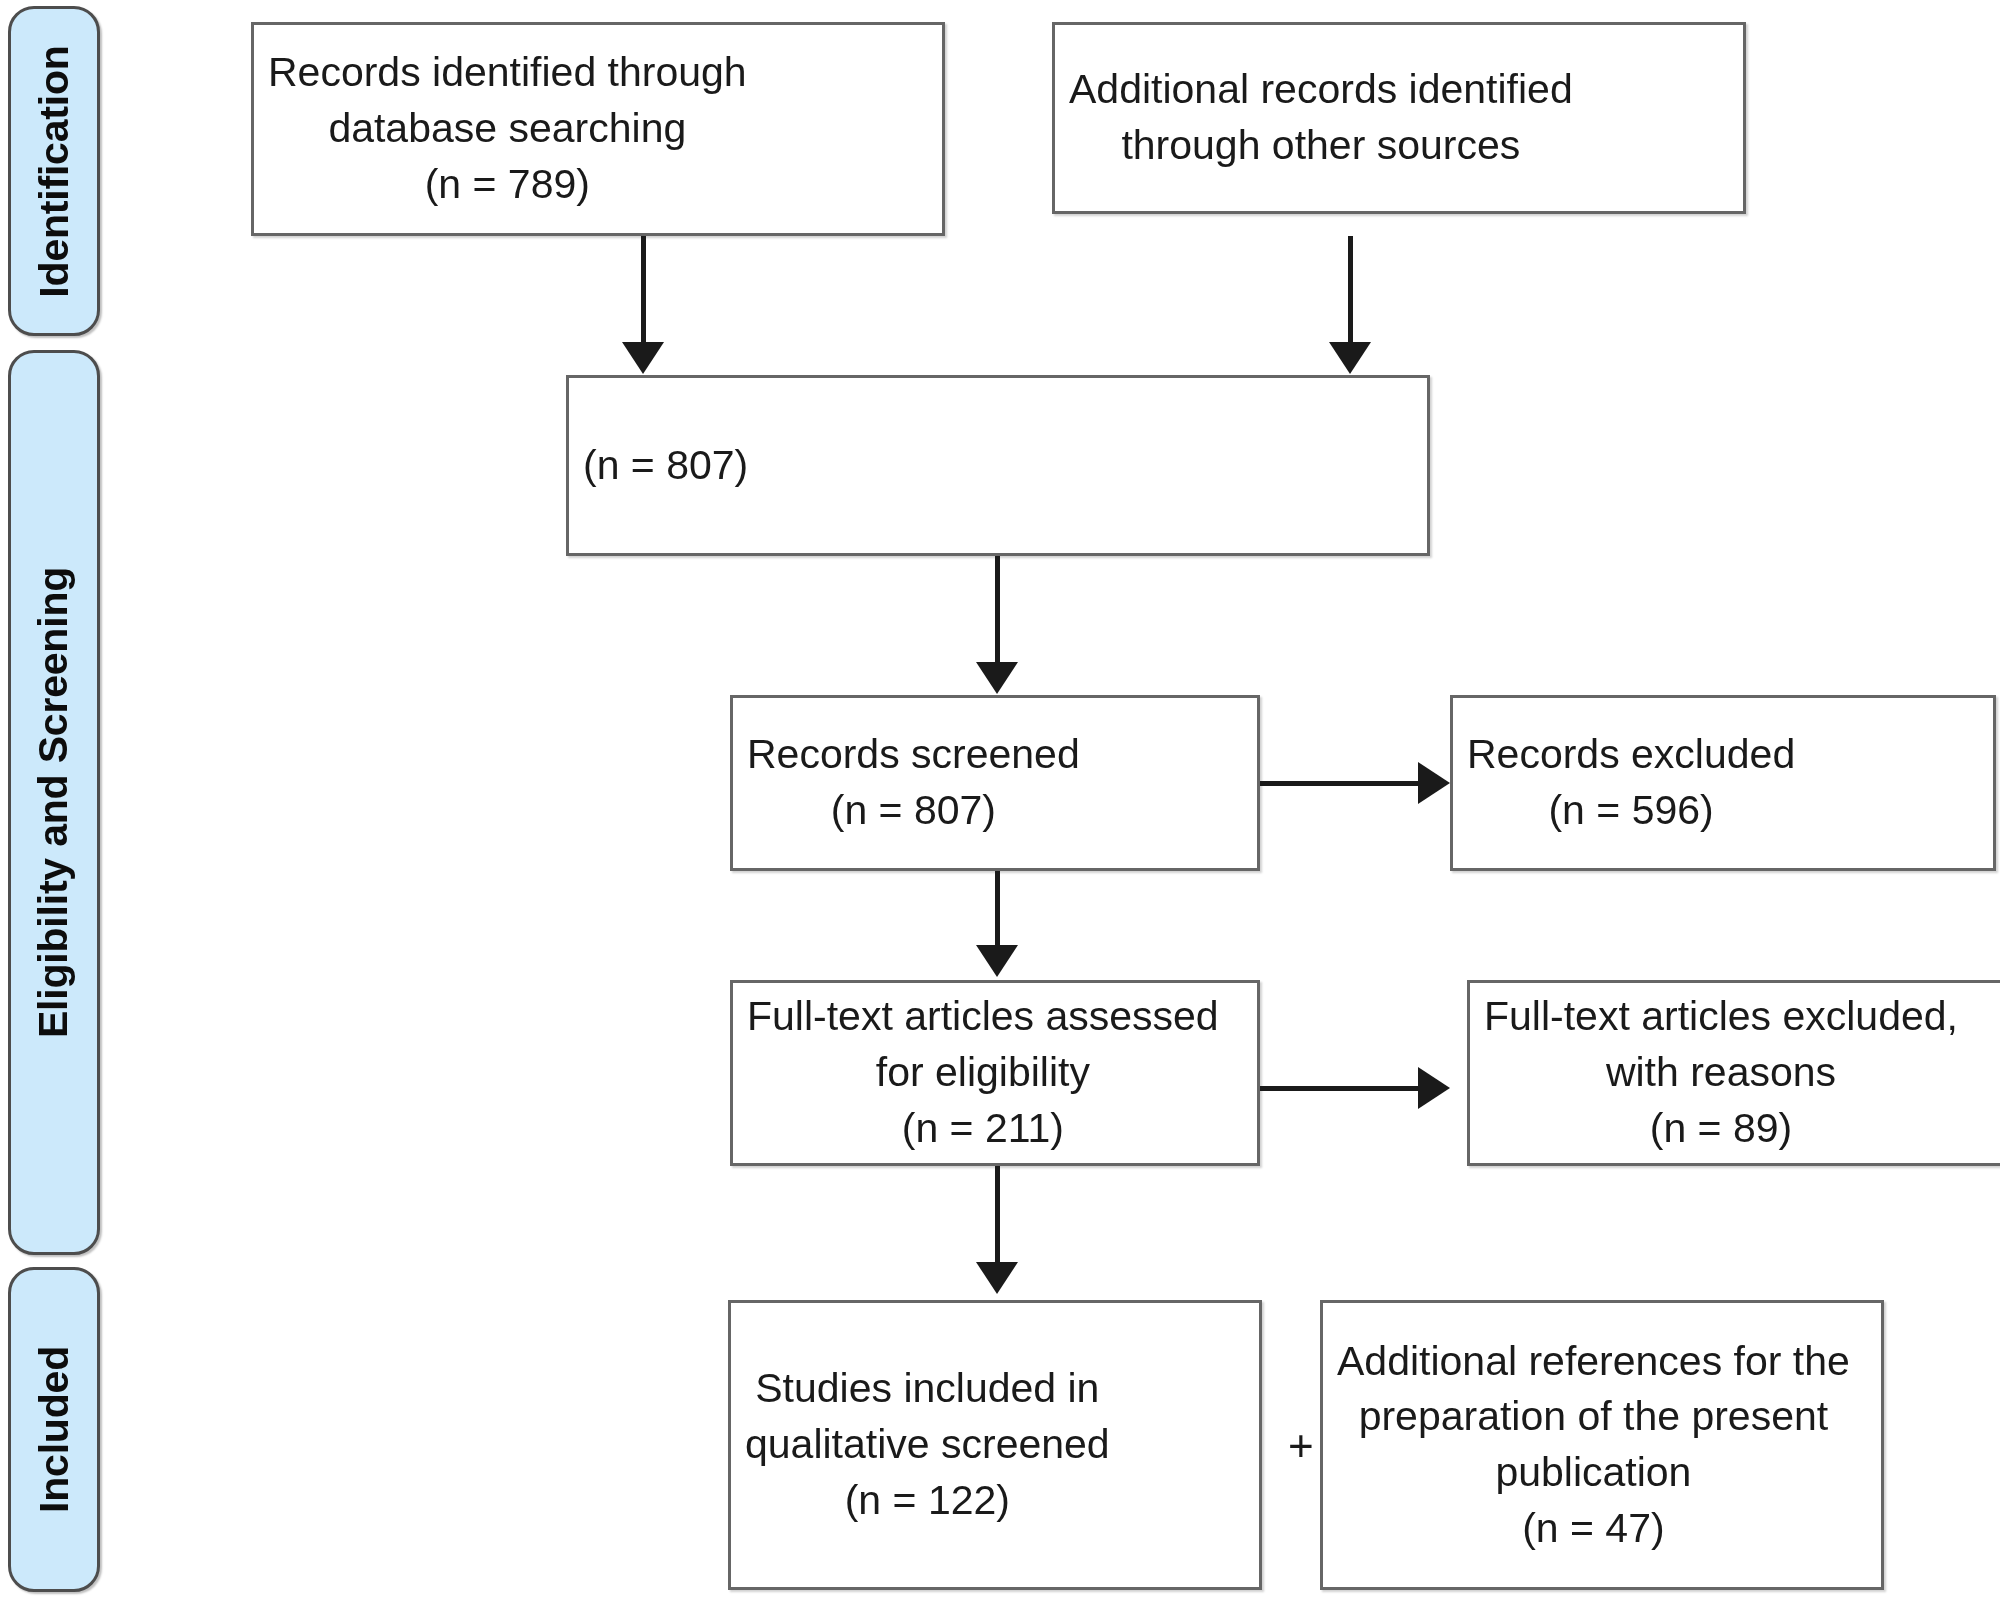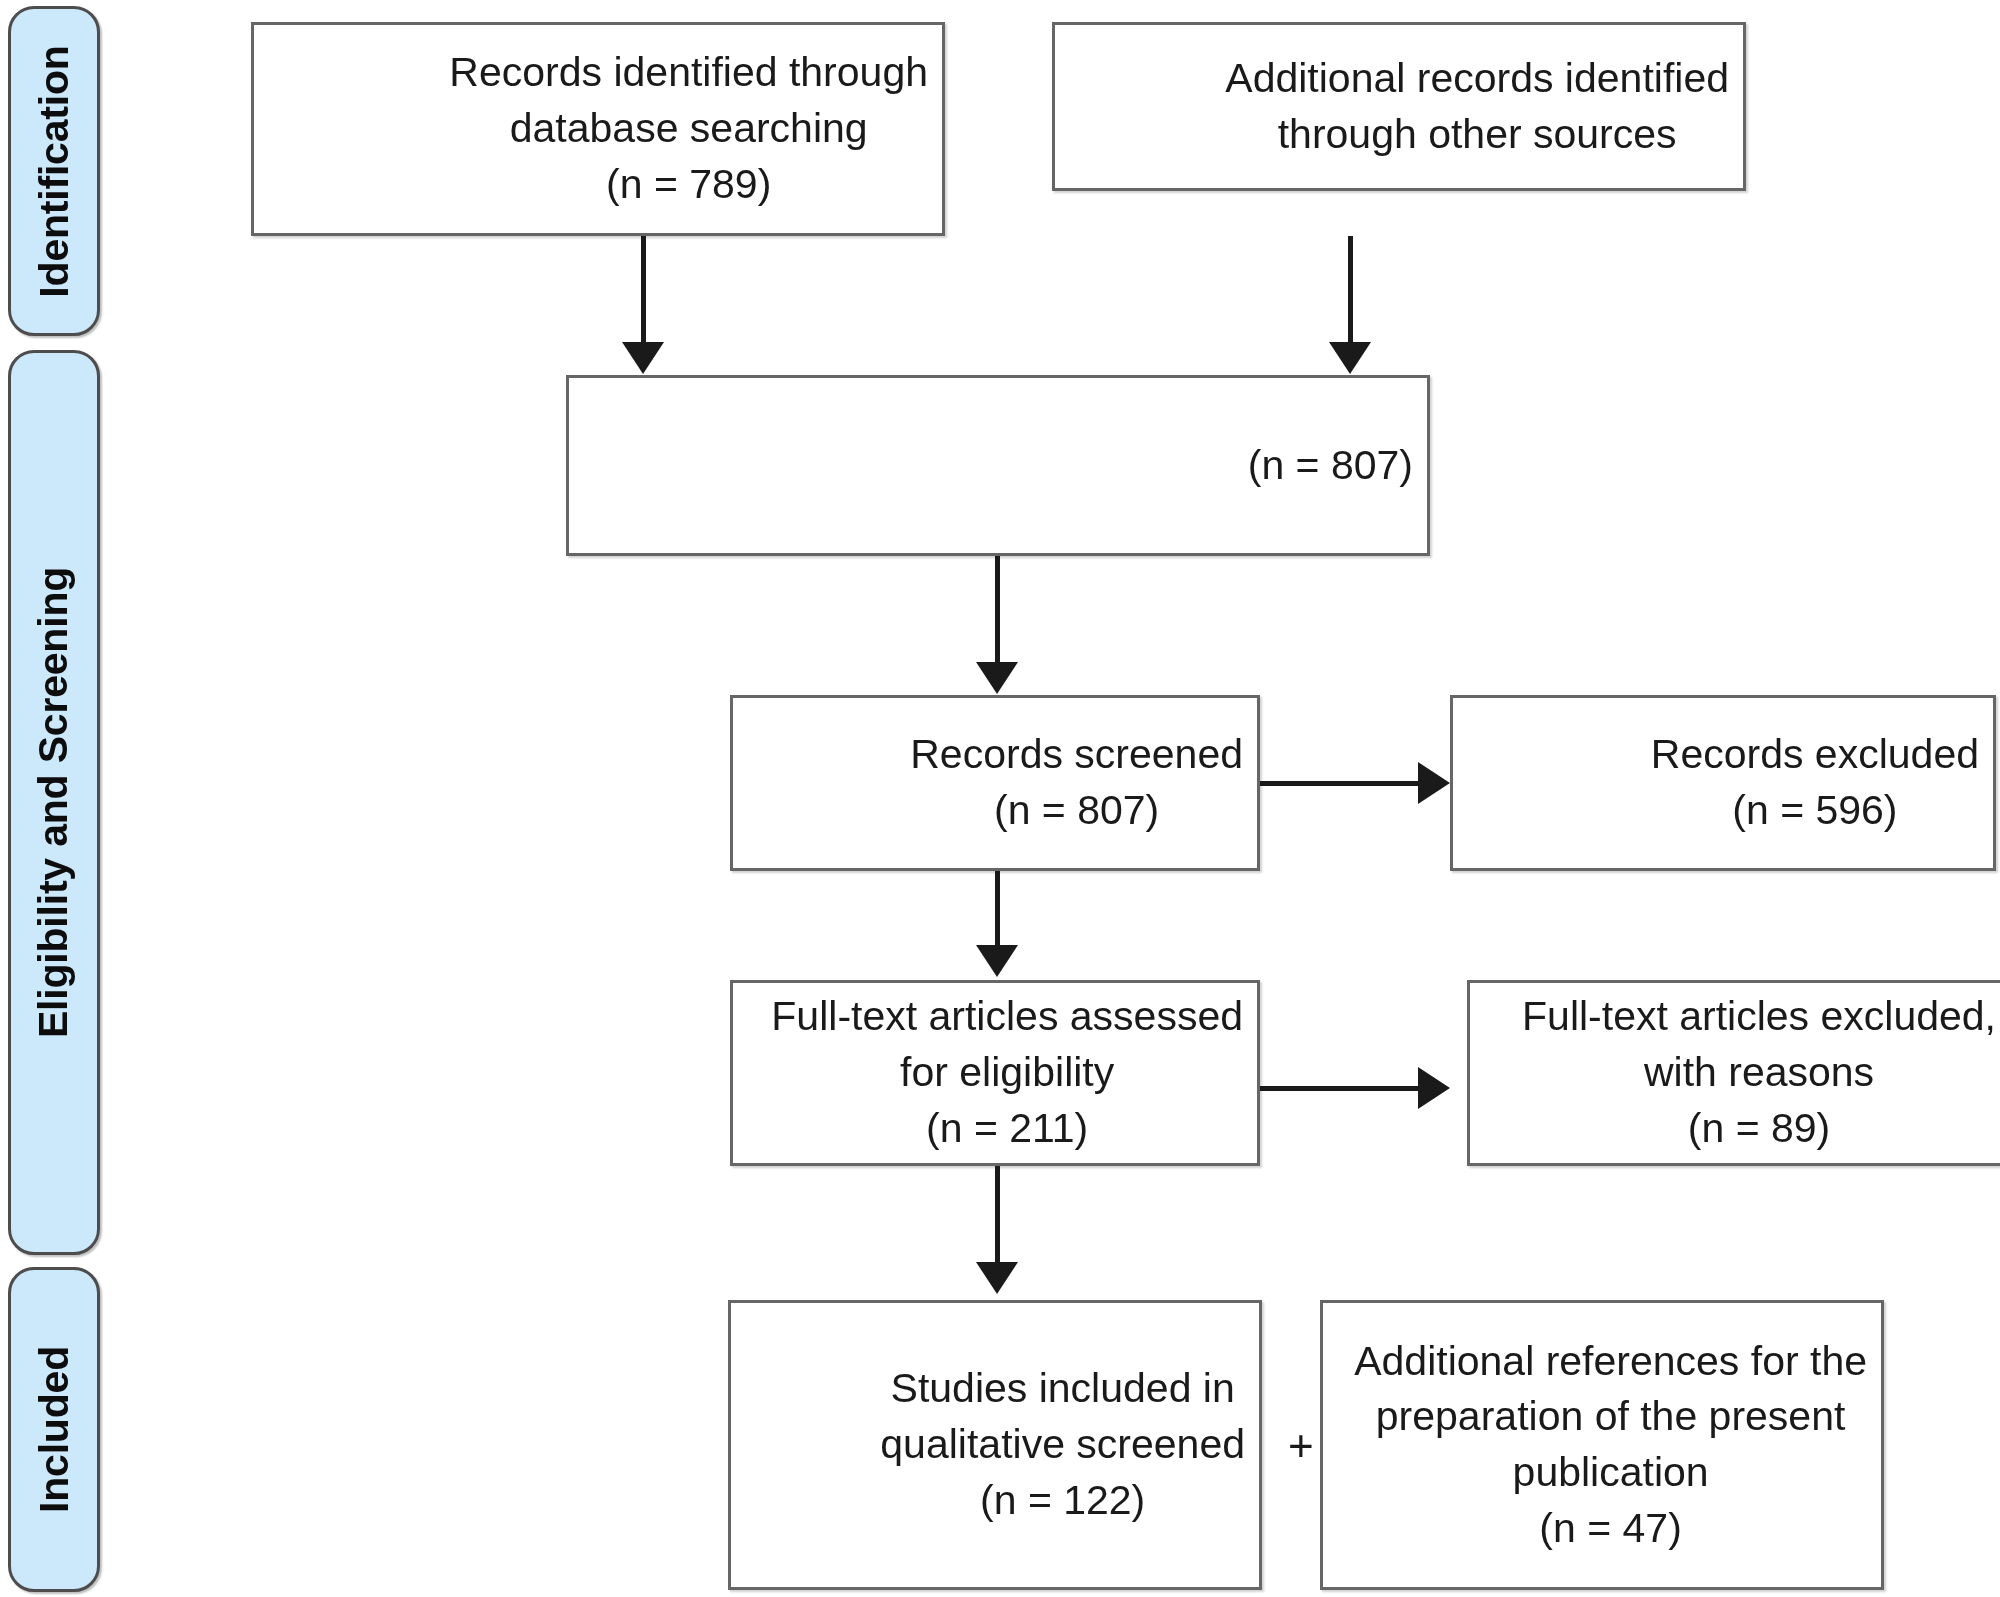--- a/index.html
+++ b/index.html
@@ -38,21 +38,21 @@
   }
 
   
   .fbox {
     position: absolute;
     box-sizing: border-box;
     background: #ffffff;
     border: 3px solid #666666;
     display: flex;
     align-items: center;
-    justify-content: flex-end;
+    justify-content: flex-start;
     text-align: center;
     box-shadow: 2px 2px 2px rgba(0,0,0,0.18);
   }
   .fbox .fbox-text {
     font-size: 41px;
     line-height: 1.36;
     color: #1a1a1a;
     padding: 0 14px;
   }
 
@@ -110,21 +110,21 @@
   </div>
 
   <div class="fbox" style="left:251px; top:22px; width:694px; height:214px;">
     <div class="fbox-text">
       <div>Records identified through</div>
       <div>database searching</div>
       <div>(n = 789)</div>
     </div>
   </div>
 
-  <div class="fbox" style="left:1052px; top:22px; width:694px; height:169px;">
+  <div class="fbox" style="left:1052px; top:22px; width:694px; height:192px;">
     <div class="fbox-text">
       <div>Additional records identified</div>
       <div>through other sources</div>
     </div>
   </div>
 
   <div class="vline" style="left:641px; top:236px; height:110px;"></div>
   <div class="arrow-down" style="left:622px; top:342px;"></div>
 
   <div class="vline" style="left:1348px; top:236px; height:110px;"></div>

